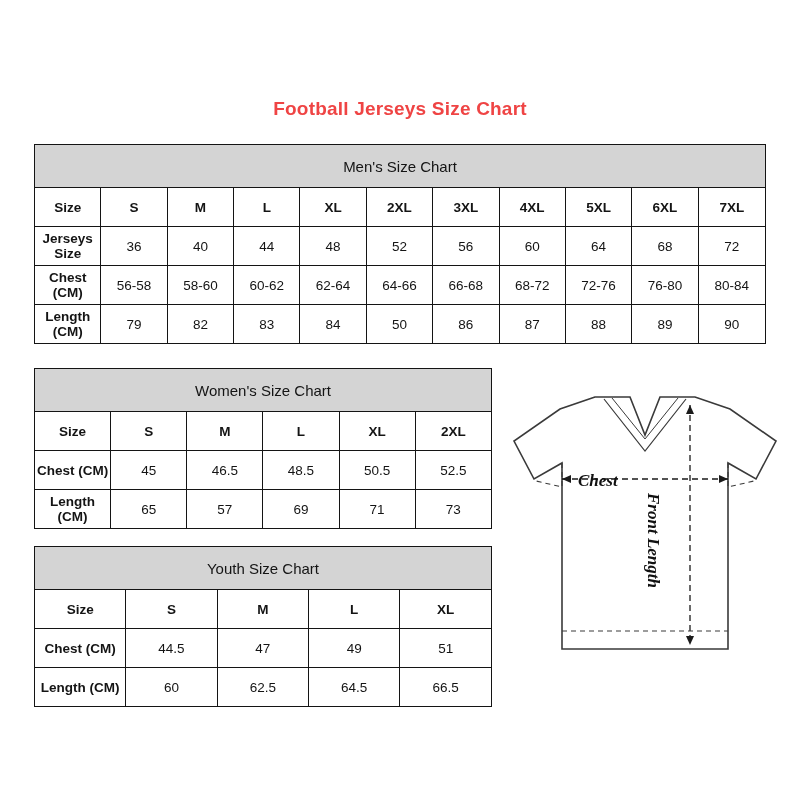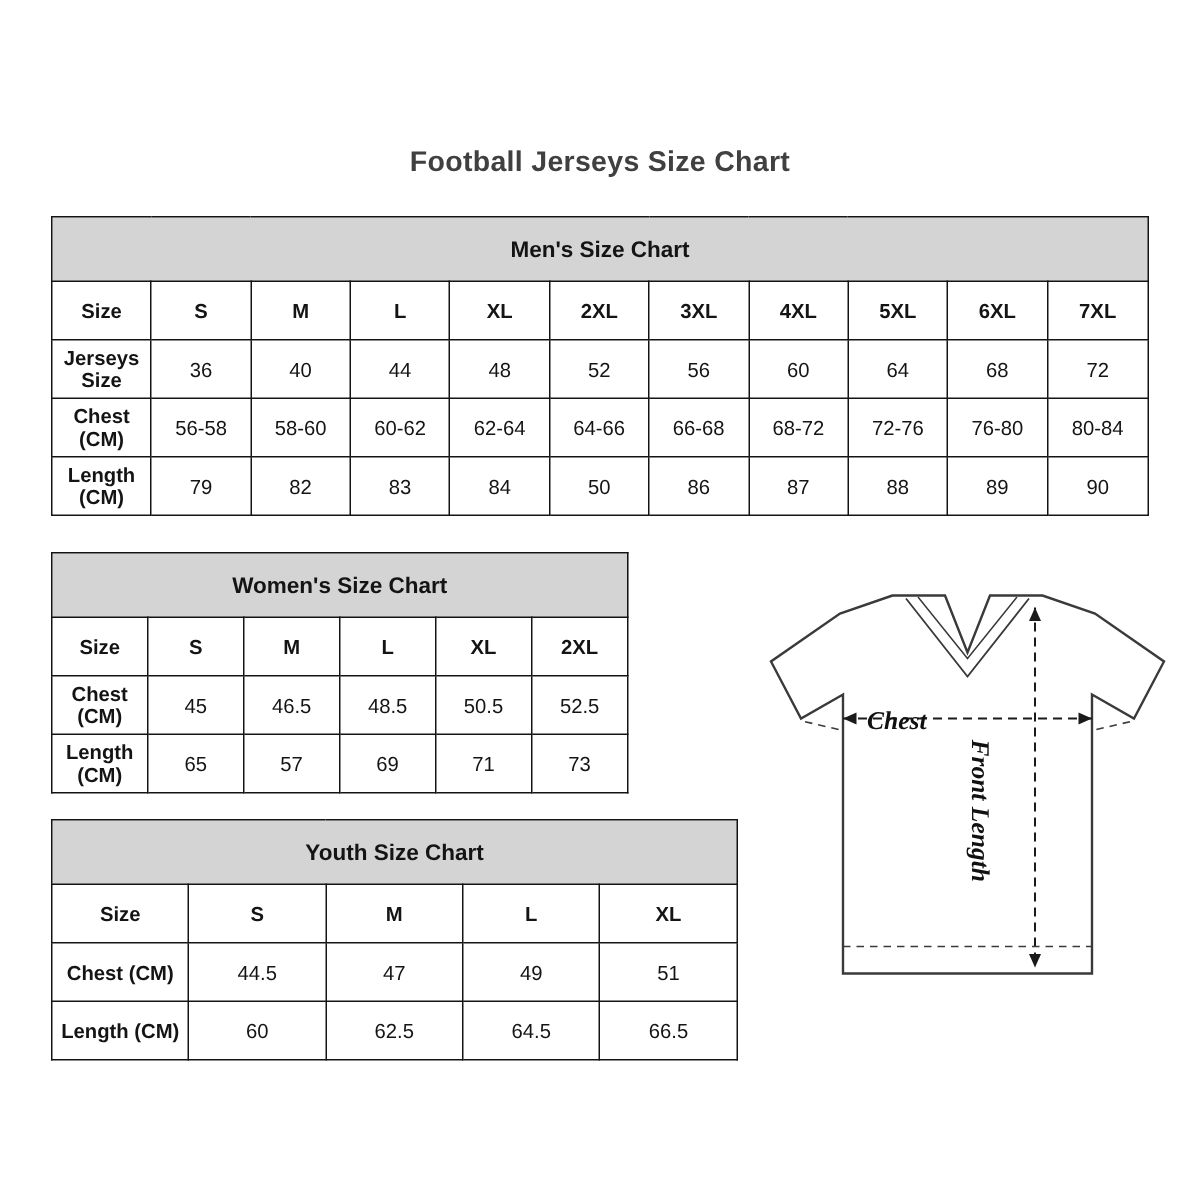--- a/index.html
+++ b/index.html
@@ -22,40 +22,40 @@
   }
   .title {
     position: absolute;
     top: 98px;
     left: 0;
     width: 800px;
     text-align: center;
     font-size: 19px;
     font-weight: bold;
     letter-spacing: 0.2px;
-    color: #404040;
+    color: #ef4444;
   }
 
   table.size-table {
     border-collapse: collapse;
     table-layout: fixed;
     background: #ffffff;
   }
   table.size-table td {
     border: 1px solid #141414;
     text-align: center;
     vertical-align: middle;
     font-size: 13.5px;
     color: #141414;
     padding: 0;
     height: 38px;
   }
   table.size-table td.header-cell {
     background: #d4d4d4;
-    font-weight: bold;
+    font-weight: normal;
     font-size: 15px;
     height: 42px;
   }
   table.size-table td.rowlabel {
     font-weight: bold;
     font-size: 13.5px;
   }
   table.size-table td.colhead {
     font-weight: bold;
   }
@@ -68,21 +68,21 @@
     width: 732px;
   }
   #men-table td { width: 73px; }
   #men-table td.rowlabel { width: 110px; }
 
   
   #women-table {
     position: absolute;
     left: 34px;
     top: 368px;
-    width: 385px;
+    width: 458px;
   }
   #women-table td { width: 70px; }
   #women-table td.rowlabel { width: 110px; }
 
   
   #youth-table {
     position: absolute;
     left: 34px;
     top: 546px;
     width: 458px;

